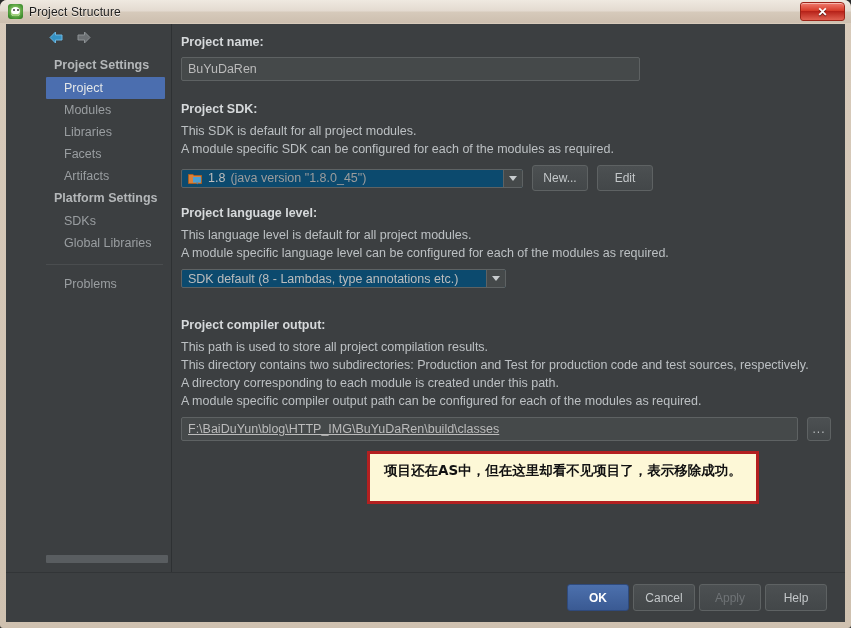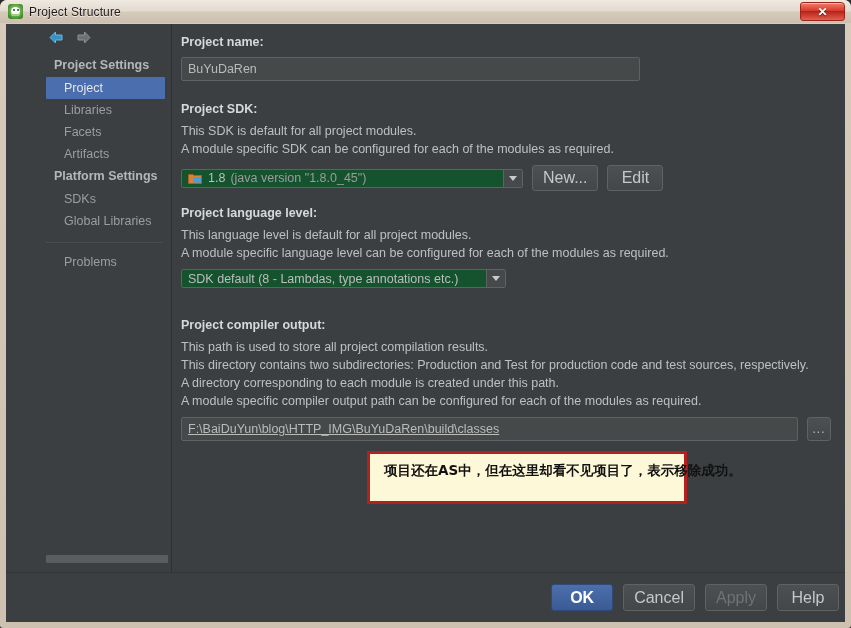--- a/index.html
+++ b/index.html
@@ -143,21 +143,21 @@
     height: 24px; line-height: 22px;
     font-size: 12.5px; color: #bbbbbb;
     padding: 0 6px; border-radius: 2px;
     display: flex; align-items: center;
     white-space: nowrap; overflow: hidden;
   }
   #project-name-field { width: 459px; margin-top: 6px; }
   #compiler-output-field { width: 639px; text-decoration: underline; }
 
   .combo {
-    background: #14532d; border: 1px solid #5e6263;
+    background: #0c4a6e; border: 1px solid #5e6263;
     height: 19px; border-radius: 2px;
     display: flex; align-items: center;
     overflow: hidden; cursor: pointer;
   }
   .combo .combo-text {
     flex: 1 1 auto; padding: 0 6px; font-size: 12.5px; color: #bdbdbd;
     white-space: nowrap; overflow: hidden; display: flex; align-items: center; gap: 5px;
   }
   .combo .combo-text .muted { color: #9c9c9c; }
   .combo .arrow-cell {
@@ -173,52 +173,52 @@
   }
   #sdk-combo { width: 342px; }
   #lang-combo { width: 325px; }
 
   .jdk-icon { width: 15px; height: 13px; position: relative; flex: 0 0 15px; }
 
   .btn {
     height: 26px; min-width: 56px; padding: 0 10px;
     background: linear-gradient(to bottom, #4c5052 0%, #434749 100%);
     border: 1px solid #5e6263; border-radius: 3px;
-    color: #c4c8ca; font-size: 16px;
+    color: #c4c8ca; font-size: 12px;
     display: inline-flex; align-items: center; justify-content: center;
     cursor: pointer; white-space: nowrap;
   }
   #browse-button {
     width: 24px; min-width: 24px; height: 24px; padding: 0;
     font-size: 12px; letter-spacing: 1px; color: #b9bdbf;
   }
 
   
   #annotation {
     position: absolute;
     left: 195px; top: 427px;
-    width: 320px; height: 53px;
+    width: 392px; height: 53px;
     background: #fdf8d7;
     border: 3px solid #b32020;
     display: block;
   }
   #annotation .anno-text {
     font-size: 13.5px; font-weight: bold; color: #111111;
     padding: 7px 10px 0 14px; line-height: 18px;
     font-family: "DejaVu Sans", sans-serif;
     white-space: nowrap;
   }
 
   
   #button-bar {
     flex: 0 0 50px; height: 50px;
     border-top: 1px solid #323537;
     background: #3c3f41;
     display: flex; align-items: center; justify-content: flex-end;
-    gap: 10px; padding-right: 6px;
+    gap: 4px; padding-right: 18px;
   }
   #button-bar .btn { min-width: 62px; height: 27px; }
   #ok-button {
     background: linear-gradient(to bottom, #4c70ad 0%, #3a5a93 100%);
     border: 1px solid #2f4a7c;
     color: #ffffff; font-weight: bold;
   }
   #apply-button { color: #6f7376; }
 </style>
 </head>
@@ -251,20 +251,21 @@
           <span class="nav-arrow">
             <svg width="17" height="15" viewBox="0 0 17 15">
               <path d="M9.5 2 L15 7.5 L9.5 13 L9.5 10 L3 10 L3 5 L9.5 5 Z" fill="#6c7073" stroke="#8d9295" stroke-width="1"></path>
             </svg>
           </span>
         </div>
 
         <div id="sidebar-list">
           <div class="group-label">Project Settings</div>
           <div class="nav-item selected">Project</div>
+          <div class="nav-item">Modules</div>
           <div class="nav-item">Libraries</div>
           <div class="nav-item">Facets</div>
           <div class="nav-item">Artifacts</div>
 
           <div class="group-label">Platform Settings</div>
           <div class="nav-item">SDKs</div>
           <div class="nav-item">Global Libraries</div>
 
           <div class="nav-sep"></div>
 

